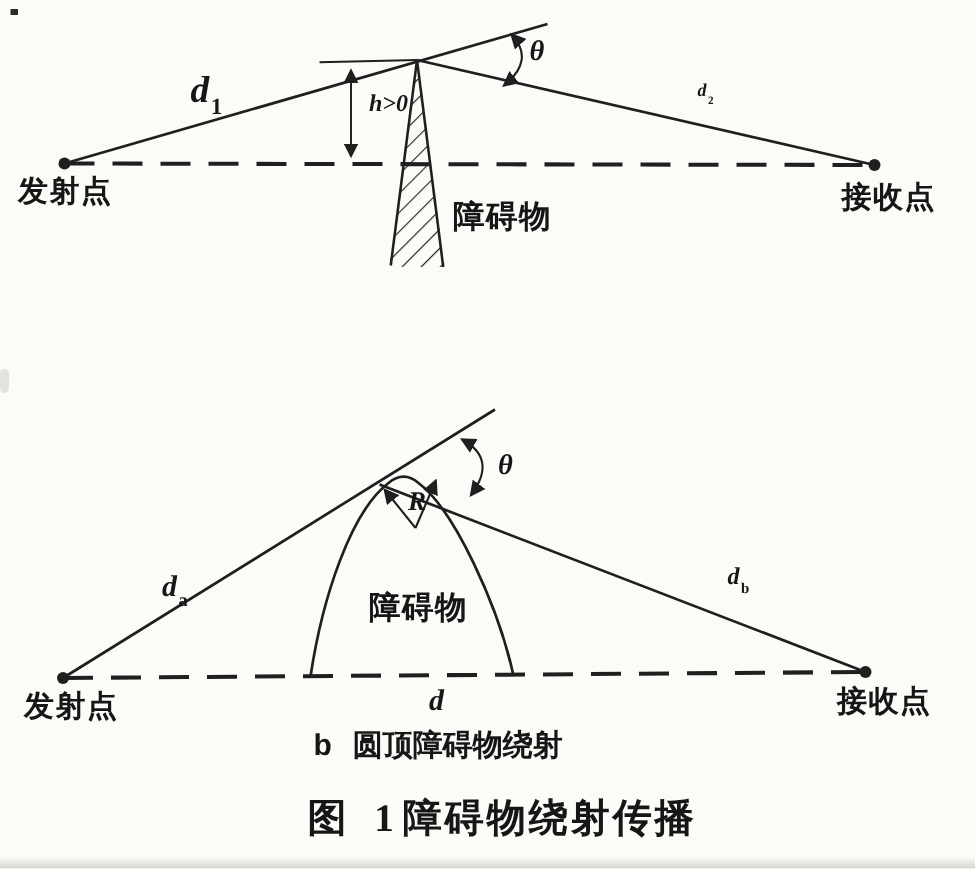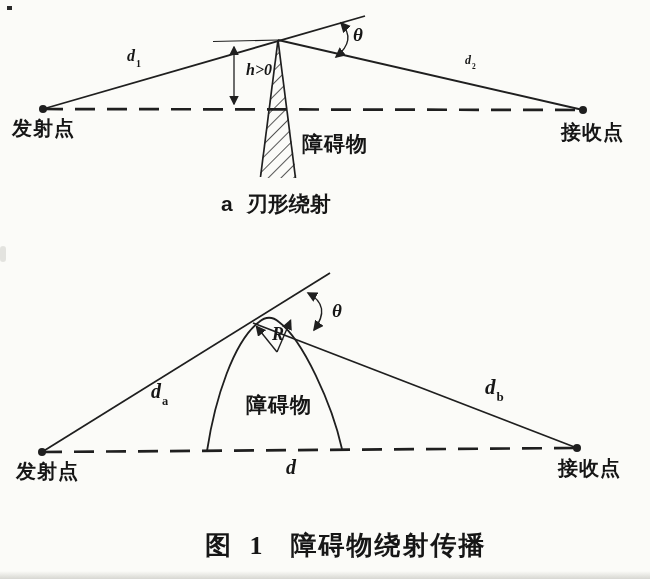--- a/index.html
+++ b/index.html
@@ -14,21 +14,21 @@
     position:absolute;z-index:2;white-space:nowrap;color:#161616;
     font-family:"Liberation Serif", serif;line-height:1;
   }
   .cjk{font-weight:bold;letter-spacing:1px;}
   .math{font-style:italic;font-weight:bold;}
   .math sub{font-size:0.62em;font-style:normal;font-weight:bold;position:relative;top:2px;left:1px;}
   .theta{font-style:italic;font-weight:bold;}
   .cap{font-weight:bold;}
   .cap .cap-letter{margin-right:14px;font-family:"Liberation Sans",sans-serif;}
   .figcap{font-weight:bold;letter-spacing:2px;}
-  .figcap .fig-tag{margin-right:22px;letter-spacing:6px;}
+  .figcap .fig-tag{letter-spacing:6px;}
   .speck{position:absolute;background:#2a2a2a;z-index:3;}
   .smudge{position:absolute;background:#d9d9d4;opacity:.7;z-index:0;border-radius:3px;}
   .bottom-shade{
     position:absolute;left:0;right:0;bottom:0;height:8px;z-index:0;
     background:linear-gradient(to bottom, rgba(190,190,185,0), rgba(185,185,178,.55));
   }
 </style>
 </head>
 <body>
 
@@ -82,36 +82,36 @@
       <path d="M277,352 L256.5,326.5" stroke-width="1.4" marker-end="url(#arw)"></path>
       <path d="M277,352 L290.5,320.5" stroke-width="1.4" marker-end="url(#arw)"></path>
 
       <path d="M308,293 Q332,306 314,330" stroke-width="1.4" marker-start="url(#arw)" marker-end="url(#arw)"></path>
 
       <circle cx="42" cy="452" r="4" fill="#1f1f1f" stroke="none"></circle>
       <circle cx="577" cy="448" r="4" fill="#1f1f1f" stroke="none"></circle>
     </g>
   </svg>
 
-  <div class="lbl math" style="left:127px;top:48px;font-size:16px;"><span>d</span><sub>1</sub></div>
+  <div class="lbl math" style="left:127px;top:48px;font-size:25px;"><span>d</span><sub>1</sub></div>
   <div class="lbl math" style="left:465px;top:54px;font-size:12px;"><span>d</span><sub>2</sub></div>
   <div class="lbl theta" style="left:353px;top:25px;font-size:19px;">θ</div>
   <div class="lbl math" style="left:246px;top:62px;font-size:16px;">h&gt;0</div>
   <div class="lbl cjk" style="left:302px;top:134px;font-size:21px;">障碍物</div>
   <div class="lbl cjk" style="left:12px;top:118px;font-size:20px;">发射点</div>
   <div class="lbl cjk" style="left:561px;top:122px;font-size:20px;">接收点</div>
-  <div class="lbl cap" style="left:221px;top:193px;font-size:21px;"><span class="cap-letter">a</span><span>刃形绕射</span></div>
 
-  <div class="lbl math" style="left:108px;top:381px;font-size:20px;margin-left:43px;"><span>d</span><sub>a</sub></div>
-  <div class="lbl math" style="left:485px;top:377px;font-size:21px;font-family:Liberation Serif, serif;"><span>d</span><sub>b</sub></div>
+  <div class="lbl math" style="left:108px;top:381px;font-size:20px;"><span>d</span><sub>a</sub></div>
+  <div class="lbl math" style="left:485px;top:377px;font-size:16px;font-family:Liberation Serif, serif;"><span>d</span><sub>b</sub></div>
   <div class="lbl theta" style="left:332px;top:301px;font-size:19px;">θ</div>
   <div class="lbl math" style="left:272px;top:325px;font-size:18px;">R</div>
   <div class="lbl cjk" style="left:246px;top:395px;font-size:21px;">障碍物</div>
   <div class="lbl math" style="left:286px;top:457px;font-size:20px;">d</div>
   <div class="lbl cjk" style="left:16px;top:461px;font-size:20px;">发射点</div>
   <div class="lbl cjk" style="left:558px;top:458px;font-size:20px;">接收点</div>
+  <div class="lbl cap" style="left:209px;top:487px;font-size:20px;"><span class="cap-letter">b</span><span>圆顶障碍物绕射</span></div>
 
   <div class="lbl figcap" style="left:205px;top:533px;font-size:26px;"><span class="fig-tag">图 1</span><span>障碍物绕射传播</span></div>
 
   <div class="speck" style="left:7px;top:6px;width:5px;height:4px;"></div>
   <div class="smudge" style="left:0;top:246px;width:6px;height:16px;"></div>
   <div class="bottom-shade"></div>
 </div>
 
 </body></html>

